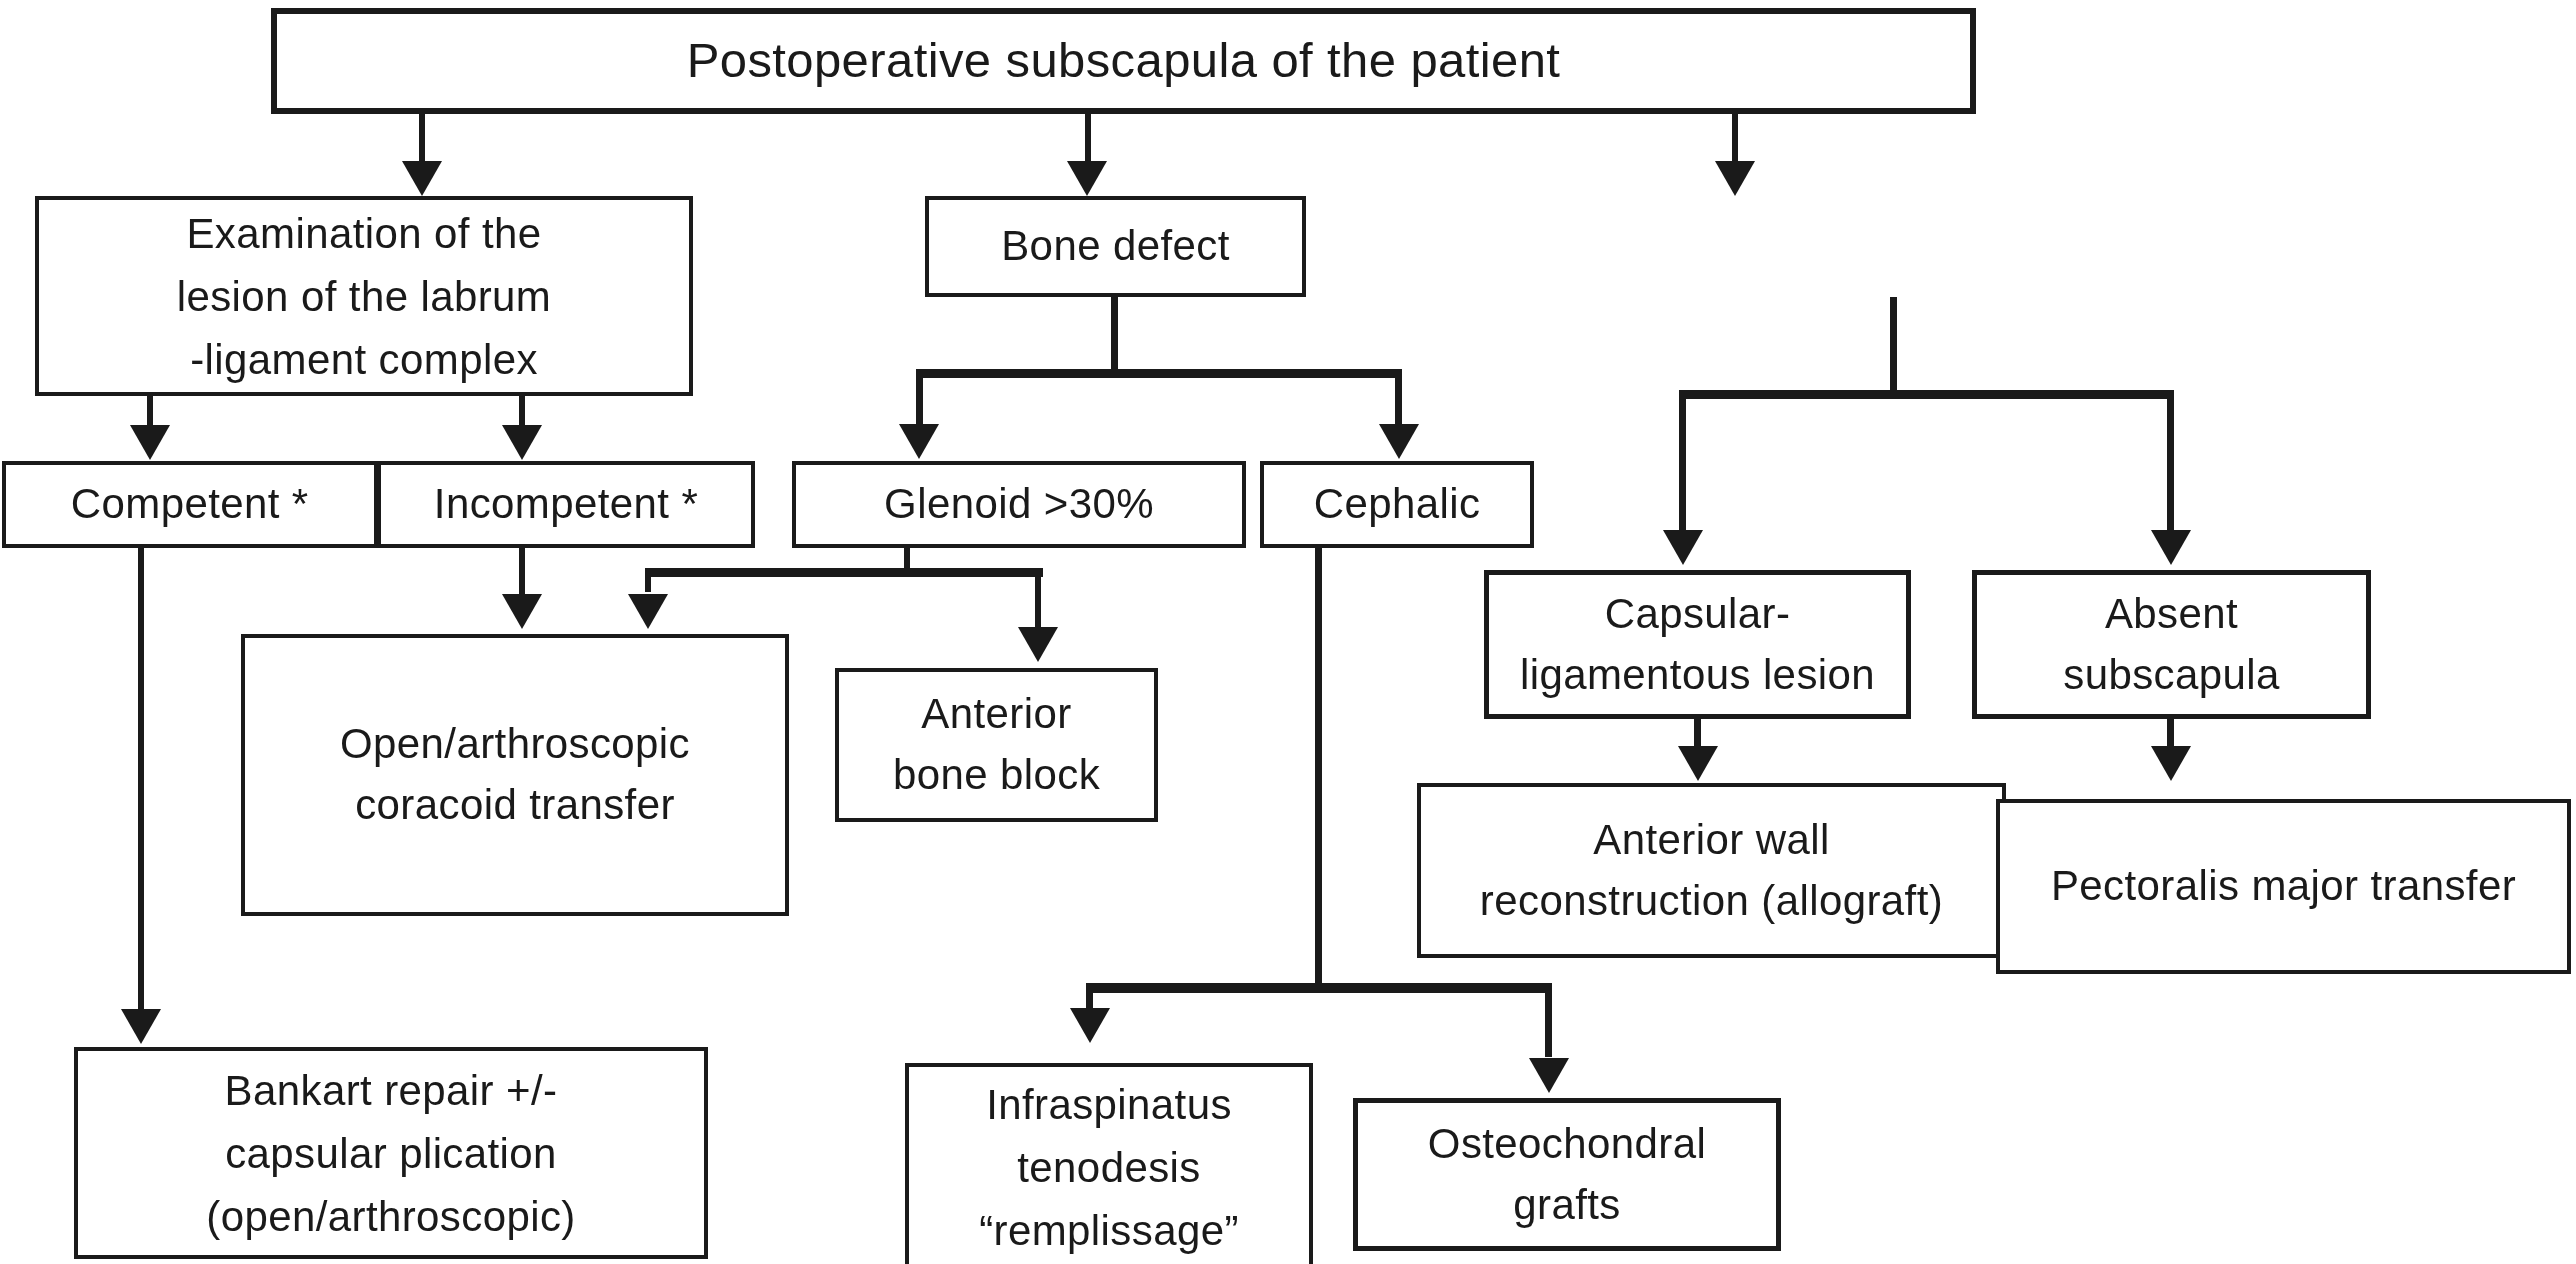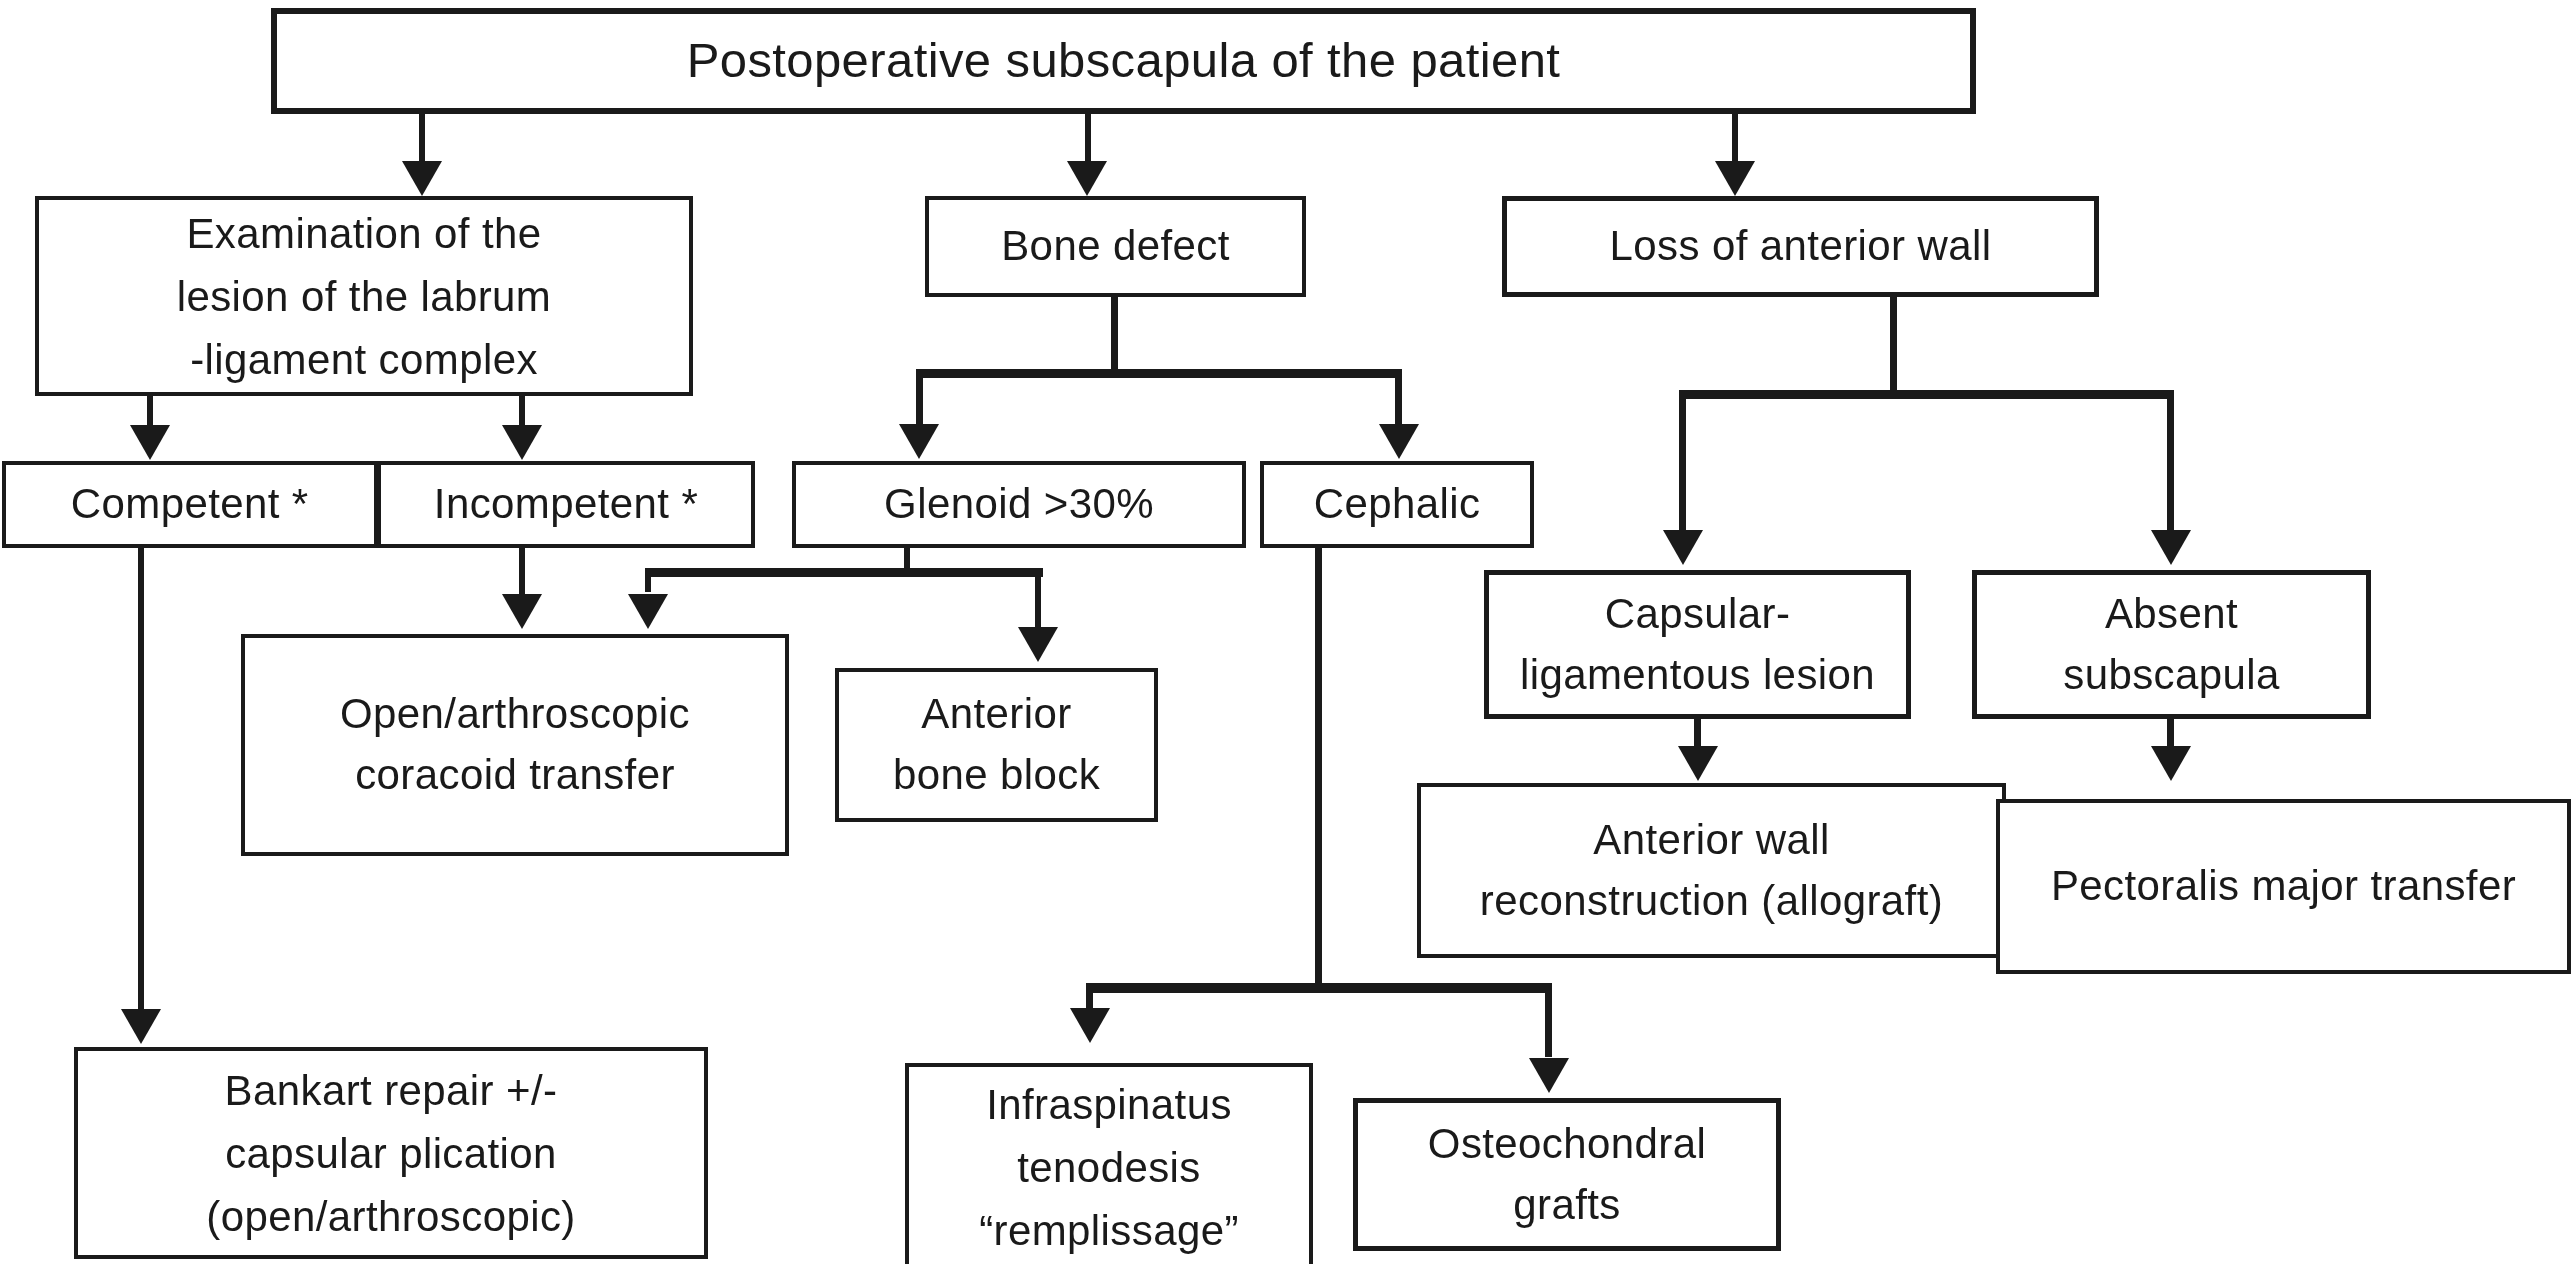--- a/index.html
+++ b/index.html
@@ -39,31 +39,30 @@
 <div id="canvas">
 
   <div class="node title" style="left:271px;top:7.8px;width:1705px;height:106px;">Postoperative subscapula of the patient</div>
 
   <div class="node" style="left:35px;top:196px;width:658px;height:200px;line-height:1.5;">Examination of the
 lesion of the labrum
 -ligament complex</div>
 
   <div class="node" style="left:925px;top:196px;width:381px;height:101px;">Bone defect</div>
 
-  <div class="node b6" style="left:1502px;top:196px;width:597px;height:101px;">Loss of anterior wall</div>
 
   <div class="node" style="left:1.7px;top:461px;width:376px;height:87px;">Competent *</div>
 
   <div class="node" style="left:377px;top:461px;width:378px;height:87px;">Incompetent *</div>
 
   <div class="node" style="left:792px;top:461px;width:454px;height:87px;">Glenoid &gt;30%</div>
 
   <div class="node" style="left:1260px;top:461px;width:274px;height:87px;">Cephalic</div>
 
-  <div class="node" style="left:241px;top:634px;width:548px;height:222px;">Open/arthroscopic
+  <div class="node" style="left:241px;top:634px;width:548px;height:282px;">Open/arthroscopic
 coracoid transfer</div>
 
   <div class="node" style="left:835px;top:668px;width:323px;height:154px;">Anterior
 bone block</div>
 
   <div class="node b6" style="left:1484px;top:570px;width:427px;height:149px;">Capsular-
 ligamentous lesion</div>
 
   <div class="node b6" style="left:1972px;top:570px;width:399px;height:149px;">Absent
 subscapula</div>

